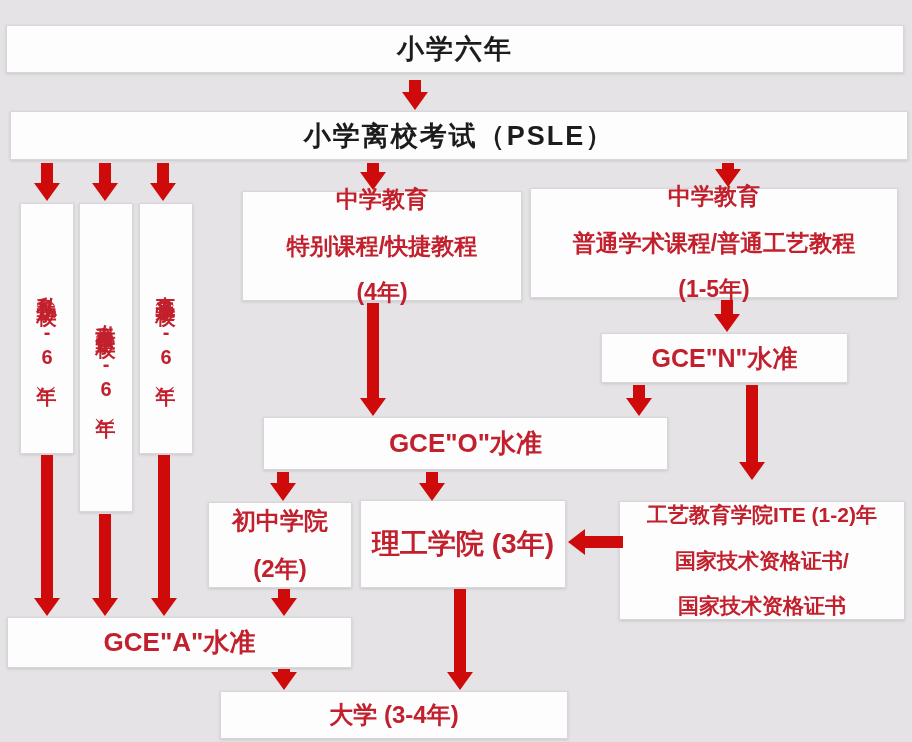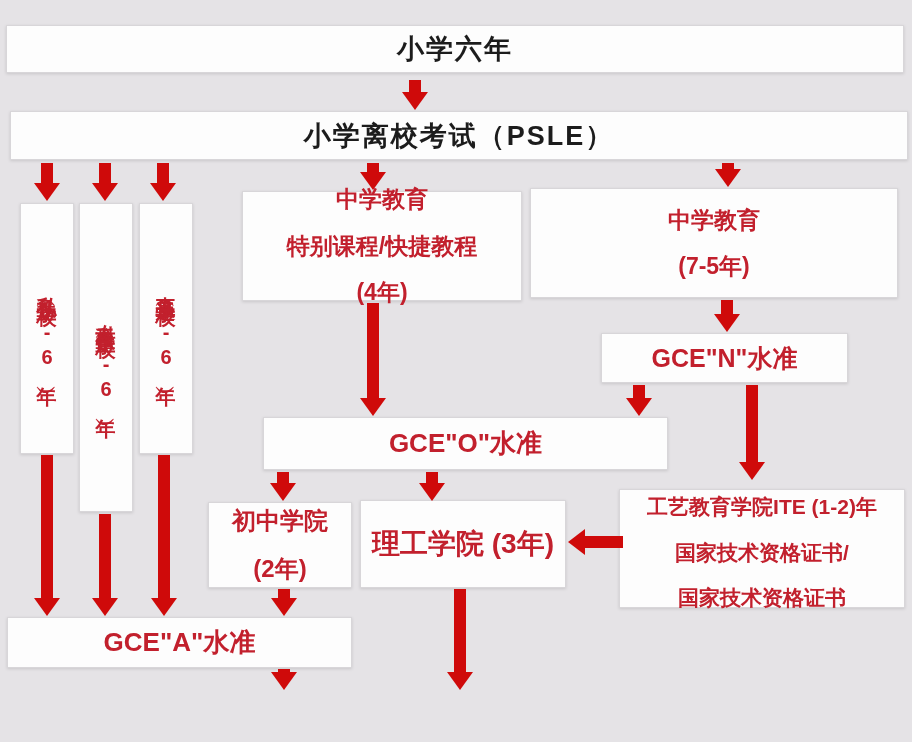--- a/index.html
+++ b/index.html
@@ -78,50 +78,54 @@
   </div>
 
   <div class="node red-text lines" style="left:242px;top:191px;width:280px;height:110px;font-size:23px;">
     <div>中学教育</div>
     <div>特别课程/快捷教程</div>
     <div>(4年)</div>
   </div>
 
   <div class="node red-text lines" style="left:530px;top:188px;width:368px;height:110px;font-size:23px;">
     <div>中学教育</div>
-    <div>(7-5年)</div>
+    <div>普通学术课程/普通工艺教程</div>
+    <div>(1-5年)</div>
   </div>
 
   <div class="node red-text" style="left:601px;top:333px;width:247px;height:50px;font-size:25px;">
     <span>GCE"N"水准</span>
   </div>
 
   <div class="node red-text" style="left:263px;top:417px;width:405px;height:53px;font-size:26px;">
     <span>GCE"O"水准</span>
   </div>
 
   <div class="node red-text lines" style="left:208px;top:502px;width:144px;height:86px;font-size:24px;">
     <div>初中学院</div>
     <div>(2年)</div>
   </div>
 
   <div class="node red-text lines" style="left:360px;top:500px;width:206px;height:88px;font-size:28px;">
     <div>理工学院 (3年)</div>
   </div>
 
-  <div class="node red-text lines" style="left:619px;top:489px;width:286px;height:119px;font-size:21px;line-height:1.6;justify-content:space-between;">
+  <div class="node red-text lines" style="left:619px;top:501px;width:286px;height:119px;font-size:21px;line-height:1.6;">
     <div>工艺教育学院ITE (1-2)年</div>
     <div>国家技术资格证书/</div>
     <div>国家技术资格证书</div>
   </div>
 
   <div class="node red-text" style="left:7px;top:617px;width:345px;height:51px;font-size:26px;">
     <span>GCE"A"水准</span>
   </div>
 
+  <div class="node red-text" style="left:220px;top:691px;width:348px;height:48px;font-size:24px;">
+    <span>大学 (3-4年)</span>
+  </div>
 
   <div class="arr-down" style="left:402px;top:80px;height:30px;"></div>
   <div class="arr-down" style="left:34px;top:163px;height:38px;"></div>
   <div class="arr-down" style="left:92px;top:163px;height:38px;"></div>
   <div class="arr-down" style="left:150px;top:163px;height:38px;"></div>
   <div class="arr-down" style="left:360px;top:163px;height:27px;"></div>
   <div class="arr-down" style="left:715px;top:163px;height:24px;"></div>
   <div class="arr-down" style="left:360px;top:303px;height:113px;"></div>
   <div class="arr-down" style="left:714px;top:300px;height:32px;"></div>
   <div class="arr-down" style="left:626px;top:385px;height:31px;"></div>

